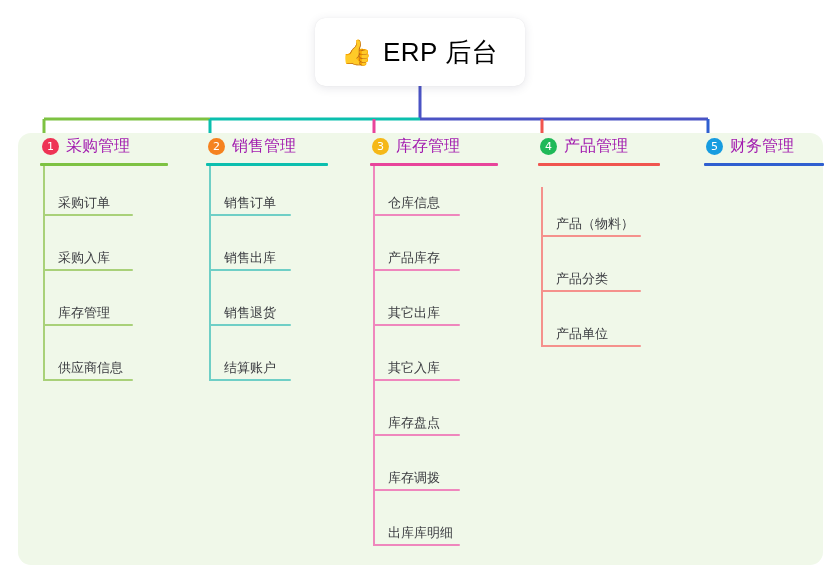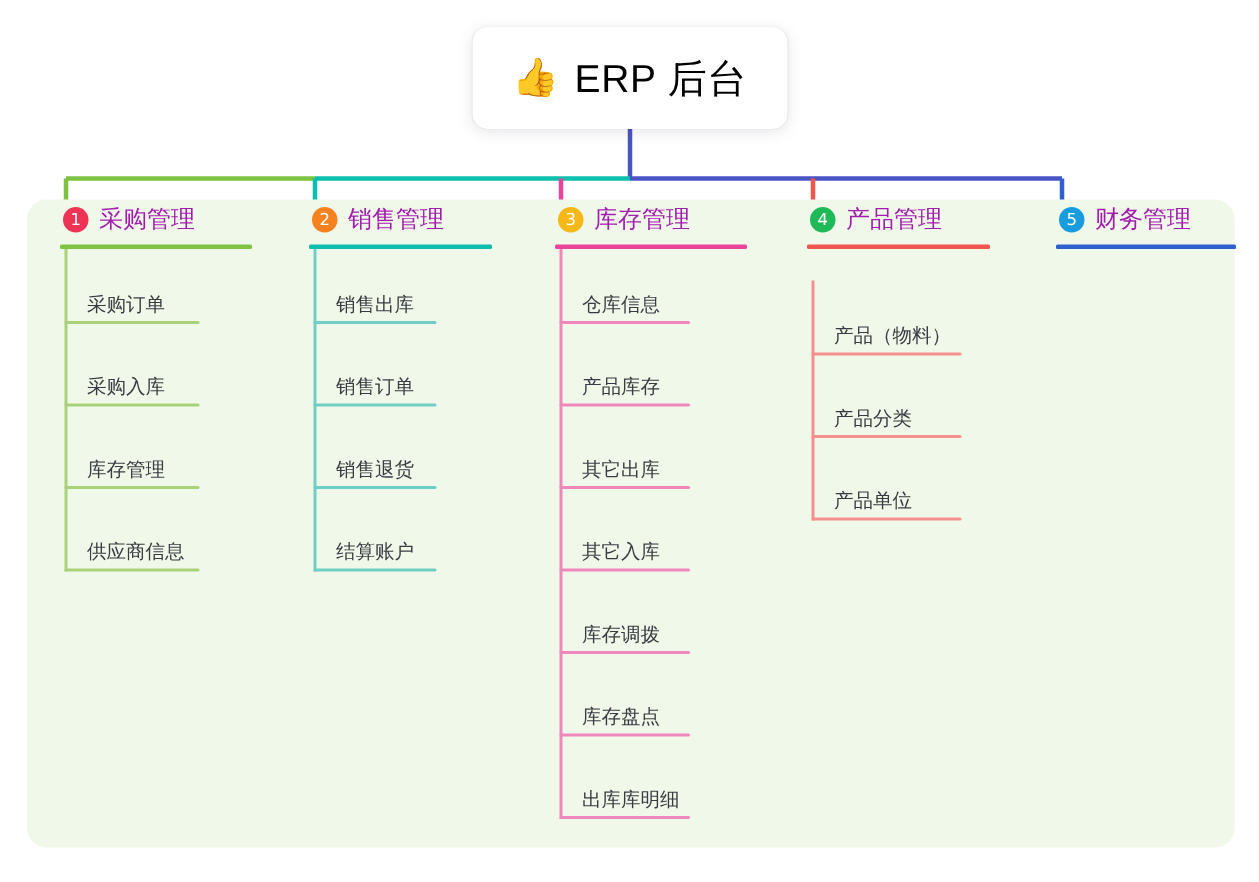--- a/index.html
+++ b/index.html
@@ -113,25 +113,25 @@
         </div>
         <div class="branch" style="left: 188px;">
           <div class="branch-head">
             <span class="badge" style="background: rgb(245, 130, 31);">2</span>
             <span class="branch-title">销售管理</span>
           </div>
           <div class="head-rule" style="width: 122px; background: rgb(11, 191, 174);"></div>
           <div class="leaves" style="height: 220px;">
             <div class="spine" style="height: 215px; background: rgb(111, 207, 198); left: 3px;"></div>
             <div class="leaf">
+              <span class="leaf-text">销售订单</span>
+              <div class="leaf-rule" style="width: 82px; left: 3px; background: rgb(111, 207, 198);"></div>
+            </div>
+            <div class="leaf">
               <span class="leaf-text">销售出库</span>
-              <div class="leaf-rule" style="width: 82px; left: 3px; background: rgb(111, 207, 198);"></div>
-            </div>
-            <div class="leaf">
-              <span class="leaf-text">销售订单</span>
               <div class="leaf-rule" style="width: 82px; left: 3px; background: rgb(111, 207, 198);"></div>
             </div>
             <div class="leaf">
               <span class="leaf-text">销售退货</span>
               <div class="leaf-rule" style="width: 82px; left: 3px; background: rgb(111, 207, 198);"></div>
             </div>
             <div class="leaf">
               <span class="leaf-text">结算账户</span>
               <div class="leaf-rule" style="width: 82px; left: 3px; background: rgb(111, 207, 198);"></div>
             </div>
@@ -155,25 +155,25 @@
             </div>
             <div class="leaf">
               <span class="leaf-text">其它出库</span>
               <div class="leaf-rule" style="width: 87px; left: 3px; background: rgb(239, 135, 189);"></div>
             </div>
             <div class="leaf">
               <span class="leaf-text">其它入库</span>
               <div class="leaf-rule" style="width: 87px; left: 3px; background: rgb(239, 135, 189);"></div>
             </div>
             <div class="leaf">
+              <span class="leaf-text">库存盘点</span>
+              <div class="leaf-rule" style="width: 87px; left: 3px; background: rgb(239, 135, 189);"></div>
+            </div>
+            <div class="leaf">
               <span class="leaf-text">库存调拨</span>
-              <div class="leaf-rule" style="width: 87px; left: 3px; background: rgb(239, 135, 189);"></div>
-            </div>
-            <div class="leaf">
-              <span class="leaf-text">库存盘点</span>
               <div class="leaf-rule" style="width: 87px; left: 3px; background: rgb(239, 135, 189);"></div>
             </div>
             <div class="leaf">
               <span class="leaf-text">出库库明细</span>
               <div class="leaf-rule" style="width: 87px; left: 3px; background: rgb(239, 135, 189);"></div>
             </div>
           </div>
         </div>
         <div class="branch" style="left: 520px;">
           <div class="branch-head">

